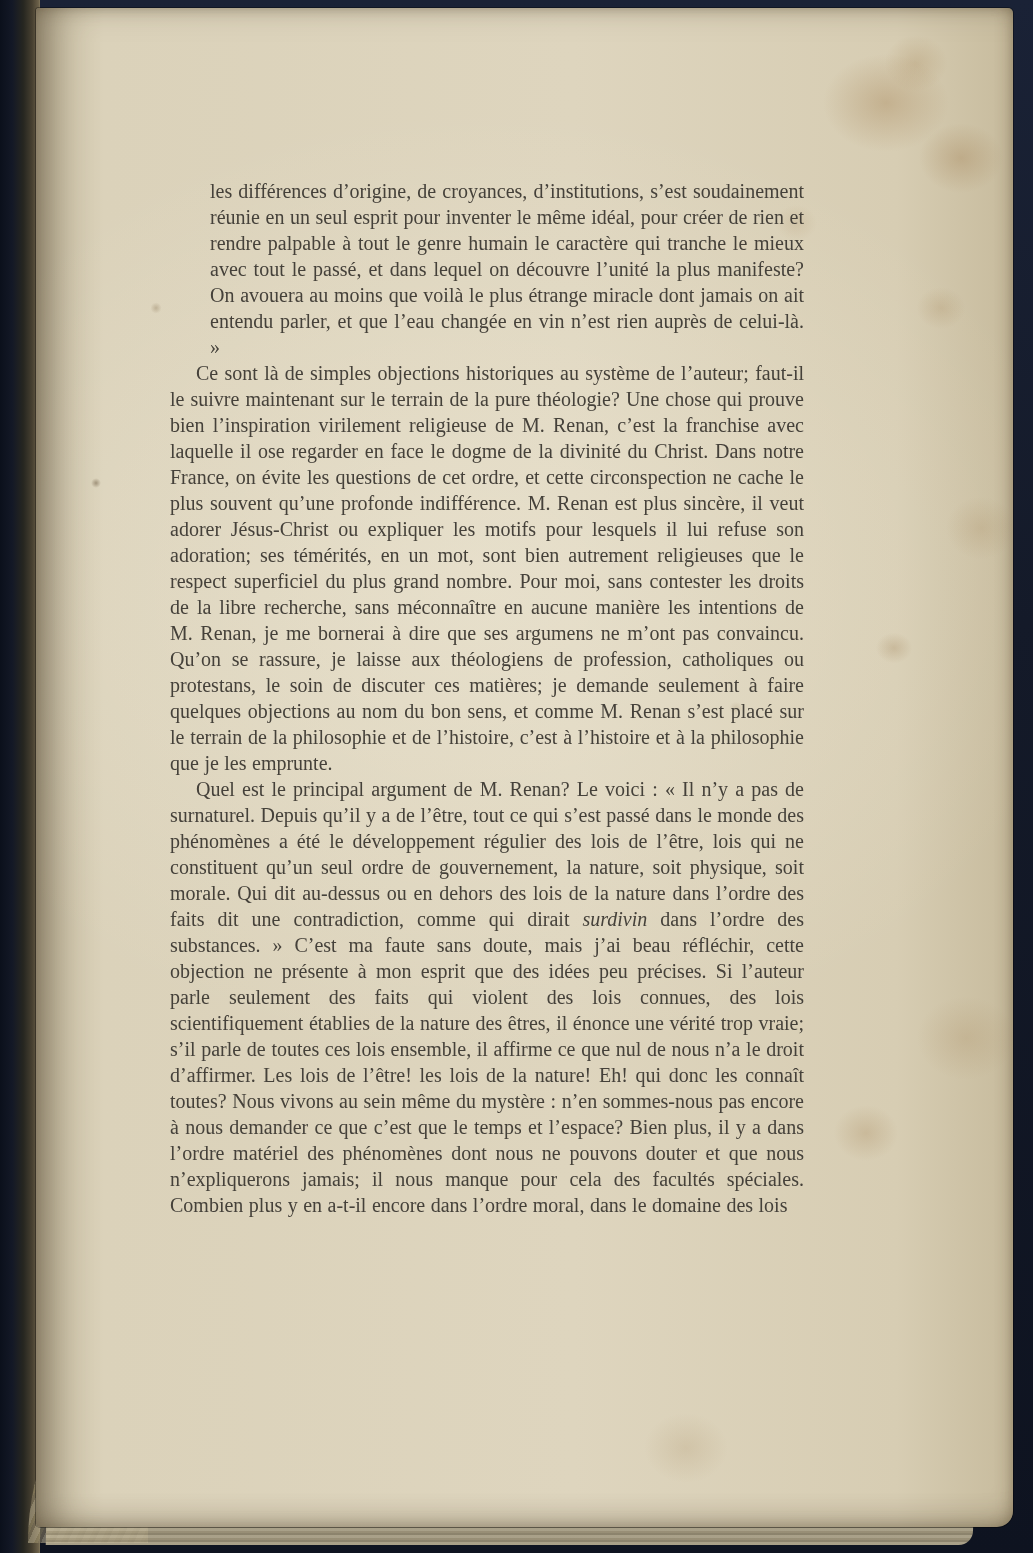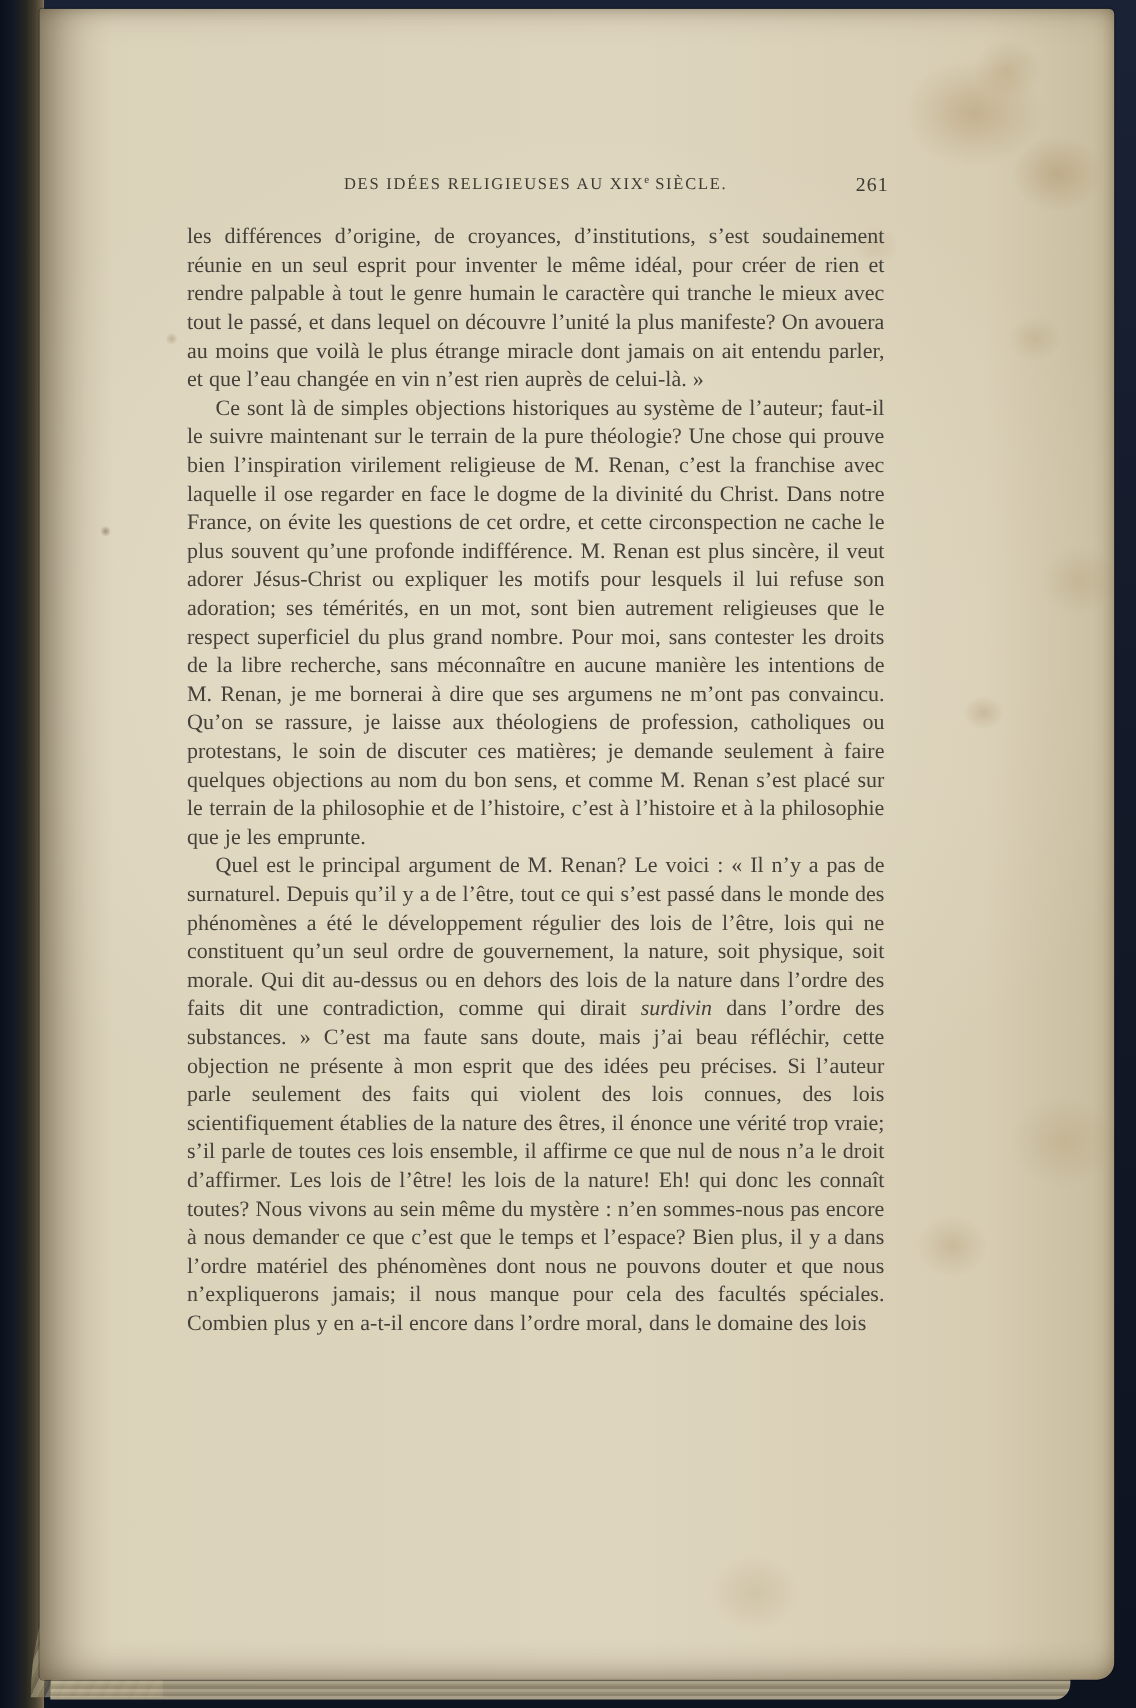--- a/index.html
+++ b/index.html
@@ -76,37 +76,33 @@
     font-size:18px;letter-spacing:1px;
   }
 
   .body-text{
     margin-top:20px;
     font-size:20px;line-height:26px;
     text-align:justify;
     word-spacing:.5px;
   }
   .body-text p{margin:0;text-indent:1.3em;}
-  .body-text p.no-indent{text-indent:0;}
+  .body-text p.no-indent{text-indent:0;margin-left:40px;}
   .body-text em{}
 </style>
 </head>
 <body>
 
 <div class="spine-edge"></div>
 <div class="page-curl"></div>
 <div class="bottom-pages"></div>
 
 <div class="paper">
   <div class="text-col">
 
-    <div class="running-head">
-      <span><span>DES IDÉES RELIGIEUSES AU XIX</span><sup>e</sup><span> SIÈCLE.</span></span>
-      <span class="folio">261</span>
-    </div>
 
     <div class="body-text">
       <p class="no-indent">les différences d’origine, de croyances, d’institutions, s’est soudainement réunie en un seul esprit pour inventer le même idéal, pour créer de rien et rendre palpable à tout le genre humain le caractère qui tranche le mieux avec tout le passé, et dans lequel on découvre l’unité la plus manifeste? On avouera au moins que voilà le plus étrange miracle dont jamais on ait entendu parler, et que l’eau changée en vin n’est rien auprès de celui-là. »</p>
       <p>Ce sont là de simples objections historiques au système de l’auteur; faut-il le suivre maintenant sur le terrain de la pure théologie? Une chose qui prouve bien l’inspiration virilement religieuse de M. Renan, c’est la franchise avec laquelle il ose regarder en face le dogme de la divinité du Christ. Dans notre France, on évite les questions de cet ordre, et cette circonspection ne cache le plus souvent qu’une profonde indifférence. M. Renan est plus sincère, il veut adorer Jésus-Christ ou expliquer les motifs pour lesquels il lui refuse son adoration; ses témérités, en un mot, sont bien autrement religieuses que le respect superficiel du plus grand nombre. Pour moi, sans contester les droits de la libre recherche, sans méconnaître en aucune manière les intentions de M. Renan, je me bornerai à dire que ses argumens ne m’ont pas convaincu. Qu’on se rassure, je laisse aux théologiens de profession, catholiques ou protestans, le soin de discuter ces matières; je demande seulement à faire quelques objections au nom du bon sens, et comme M. Renan s’est placé sur le terrain de la philosophie et de l’histoire, c’est à l’histoire et à la philosophie que je les emprunte.</p>
       <p><span>Quel est le principal argument de M. Renan? Le voici : « Il n’y a pas de surnaturel. Depuis qu’il y a de l’être, tout ce qui s’est passé dans le monde des phénomènes a été le développement régulier des lois de l’être, lois qui ne constituent qu’un seul ordre de gouvernement, la nature, soit physique, soit morale. Qui dit au-dessus ou en dehors des lois de la nature dans l’ordre des faits dit une contradiction, comme qui dirait </span><em>surdivin</em><span> dans l’ordre des substances. » C’est ma faute sans doute, mais j’ai beau réfléchir, cette objection ne présente à mon esprit que des idées peu précises. Si l’auteur parle seulement des faits qui violent des lois connues, des lois scientifiquement établies de la nature des êtres, il énonce une vérité trop vraie; s’il parle de toutes ces lois ensemble, il affirme ce que nul de nous n’a le droit d’affirmer. Les lois de l’être! les lois de la nature! Eh! qui donc les connaît toutes? Nous vivons au sein même du mystère : n’en sommes-nous pas encore à nous demander ce que c’est que le temps et l’espace? Bien plus, il y a dans l’ordre matériel des phénomènes dont nous ne pouvons douter et que nous n’expliquerons jamais; il nous manque pour cela des facultés spéciales. Combien plus y en a-t-il encore dans l’ordre moral, dans le domaine des lois</span></p>
     </div>
 
   </div>
 </div>
 

